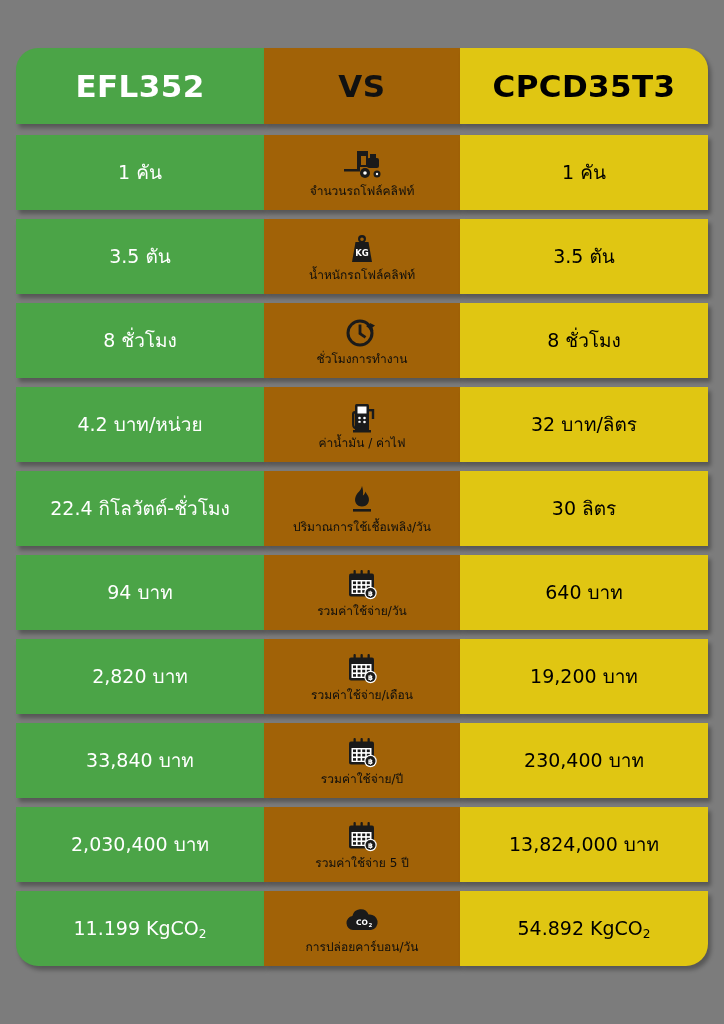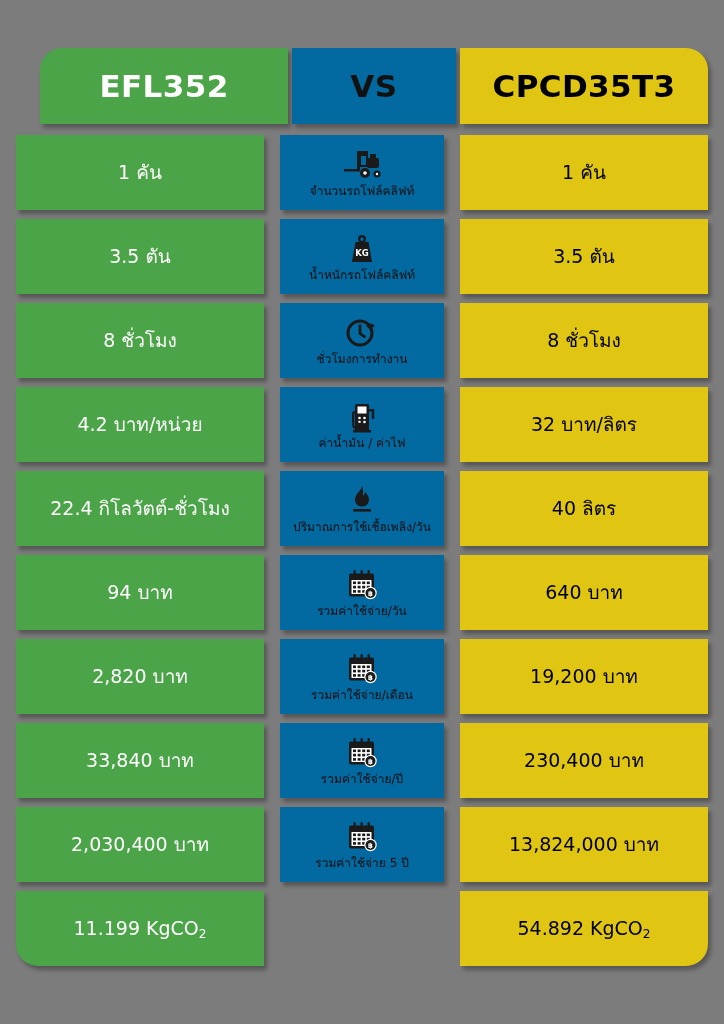--- a/index.html
+++ b/index.html
@@ -39,25 +39,25 @@
   .cell {
     box-sizing: border-box;
     display: flex;
     flex-direction: column;
     align-items: center;
     justify-content: center;
     box-shadow: 3px 4px 4px rgba(0,0,0,0.30);
   }
 
   .cell-left   { width: 248px; background: #4ba447; color: #ffffff; }
-  .cell-center { width: 164px; background: #0369a1; color: #111111; }
+  .cell-center { width: 196px; background: #a16207; color: #111111; }
   .cell-right  { width: 248px; background: #e0c612; color: #000000; }
 
   
-  .row-header .cell-left  { border-top-left-radius: 22px; margin-left: 24px; }
+  .row-header .cell-left  { border-top-left-radius: 22px; }
   .row-header .cell-right { border-top-right-radius: 22px; }
   .row-last   .cell-left  { border-bottom-left-radius: 22px; }
   .row-last   .cell-right { border-bottom-right-radius: 22px; }
 
   .header-title {
     font-size: 31px;
     font-weight: bold;
     letter-spacing: 0.4px;
     line-height: 1;
   }
@@ -225,21 +225,21 @@
       <span class="metric-icon">
         <svg width="28" height="32" viewBox="0 0 28 32" fill="#1a1a1a">
           <path d="M14 1 c-1 5 -5 6.5 -6.5 11 c-1.6 4.8 1 9.5 6.5 9.5 c5.5 0 8.1 -4.7 6.5 -9.5
                    c-0.8 -2.4 -2.3 -3.6 -3 -5.6 c-0.5 2.2 -1.6 3.4 -2.6 4 c0.6 -3.4 -0.1 -7 -0.9 -9.4 z"></path>
           <rect x="5" y="24" width="18" height="2.6"></rect>
         </svg>
       </span>
       <span class="metric-label">ปริมาณการใช้เชื้อเพลิง/วัน</span>
     </div>
     <div class="cell cell-right">
-      <span class="value-text">40 ลิตร</span>
+      <span class="value-text">30 ลิตร</span>
     </div>
   </div>
 
   <div class="row row-data">
     <div class="cell cell-left">
       <span class="value-text">94 บาท</span>
     </div>
     <div class="cell cell-center">
       <span class="metric-icon">
         <svg width="34" height="32" viewBox="0 0 34 32" fill="#1a1a1a">
@@ -381,18 +381,28 @@
     </div>
     <div class="cell cell-right">
       <span class="value-text">13,824,000 บาท</span>
     </div>
   </div>
 
   <div class="row row-data row-last">
     <div class="cell cell-left">
       <span class="value-text"><span>11.199 KgCO</span><sub>2</sub></span>
     </div>
+    <div class="cell cell-center">
+      <span class="metric-icon">
+        <svg width="40" height="30" viewBox="0 0 40 30" fill="#1a1a1a">
+          <path d="M11 24 a7 7 0 0 1 -0.6 -13.9 a8.5 8.5 0 0 1 16.2 -1.6 a6.5 6.5 0 0 1 2.4 15.5 z"></path>
+          <text x="20" y="19" font-family="DejaVu Sans, sans-serif" font-size="7.5" font-weight="bold" fill="#ffffff" text-anchor="middle">CO</text>
+          <text x="28.5" y="21" font-family="DejaVu Sans, sans-serif" font-size="5.5" font-weight="bold" fill="#ffffff" text-anchor="middle">2</text>
+        </svg>
+      </span>
+      <span class="metric-label">การปล่อยคาร์บอน/วัน</span>
+    </div>
     <div class="cell cell-right">
       <span class="value-text"><span>54.892 KgCO</span><sub>2</sub></span>
     </div>
   </div>
 
 </div>
 
 </body></html>

